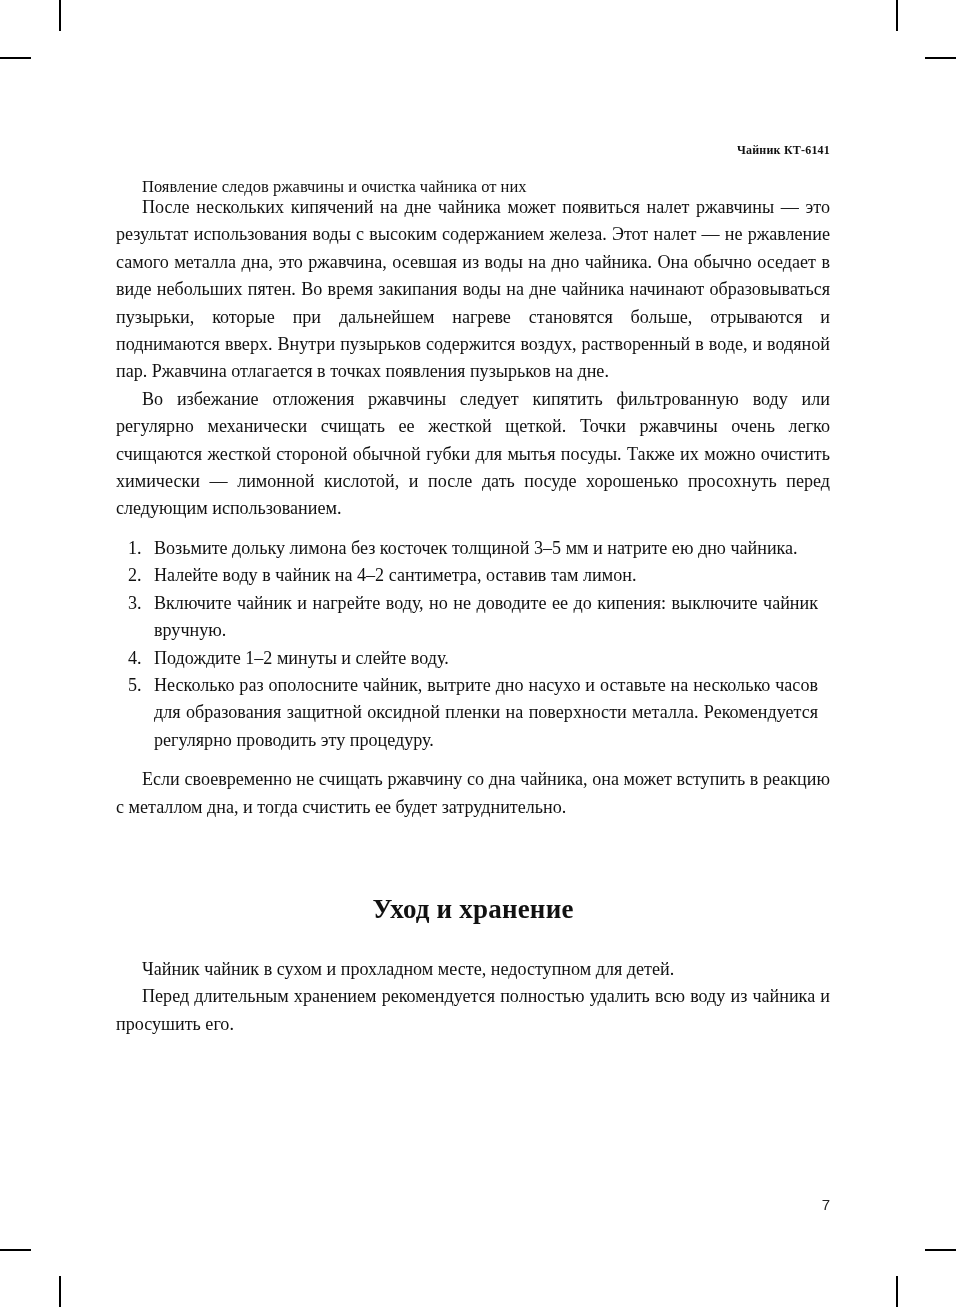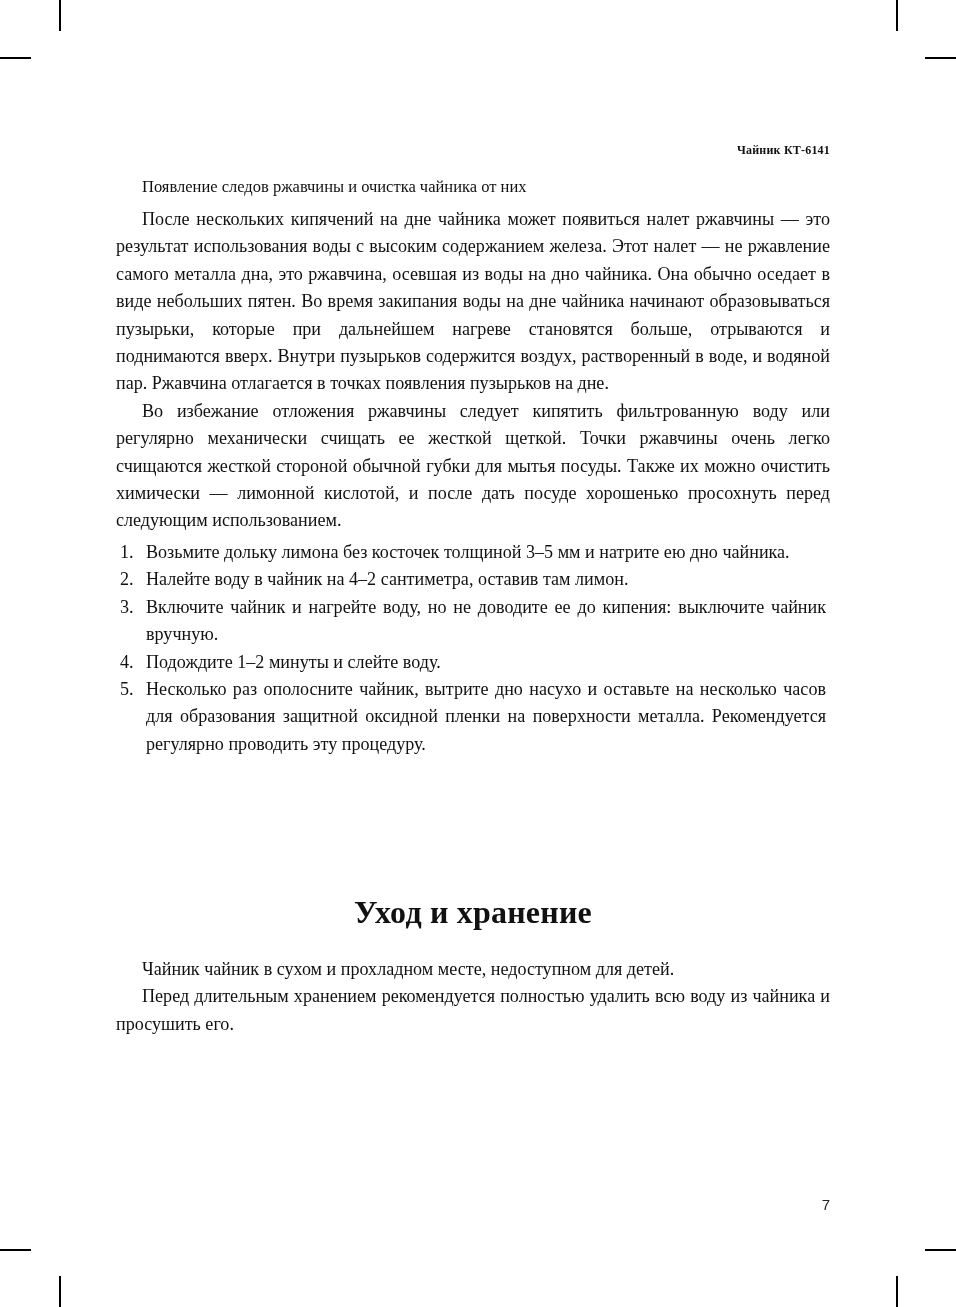--- a/index.html
+++ b/index.html
@@ -67,21 +67,21 @@
     text-justify: inter-word;
     hyphens: manual;
   }
   .body-block p {
     margin: 0;
     text-indent: 26px;
   }
 
   
   ol.steps {
-    margin: 4px;
+    margin: 12px;
     padding: 0;
     list-style: none;
     counter-reset: step;
   }
   ol.steps > li {
     position: relative;
     padding-left: 26px;
     counter-increment: step;
     text-indent: 0;
   }
@@ -94,21 +94,21 @@
     text-align: left;
   }
 
   .section-title {
     position: absolute;
     left: 116px;
     width: 714px;
     top: 894px;
     text-align: center;
     font-weight: bold;
-    font-size: 32px;
+    font-size: 27px;
     letter-spacing: 0.2px;
   }
 
   .page-number {
     position: absolute;
     left: 116px;
     width: 714px;
     top: 1196px;
     text-align: right;
     font-family: "Liberation Sans", "DejaVu Sans", sans-serif;
@@ -127,32 +127,33 @@
   <div class="crop-mark crop-h crop-tr-h"></div>
   <div class="crop-mark crop-v crop-bl-v"></div>
   <div class="crop-mark crop-h crop-bl-h"></div>
   <div class="crop-mark crop-v crop-br-v"></div>
   <div class="crop-mark crop-h crop-br-h"></div>
 
   <div class="running-header">Чайник КТ-6141</div>
 
   <div class="subhead">Появление следов ржавчины и очистка чайника от них</div>
 
-  <div class="body-block" style="top: 206px;">
+  <div class="body-block" style="top: 194px;">
     <p>После нескольких кипячений на дне чайника может появиться налет ржавчины — это результат использования воды с высоким содержанием железа. Этот налет — не ржавление самого металла дна, это ржавчина, осевшая из воды на дно чайника. Она обычно оседает в виде небольших пятен. Во время закипания воды на дне чайника начинают образовываться пузырьки, которые при дальнейшем нагреве становятся больше, отрываются и поднимаются вверх. Внутри пузырьков содержится воздух, растворенный в воде, и водяной пар. Ржавчина отлагается в точках появления пузырьков на дне.</p>
     <p>Во избежание отложения ржавчины следует кипятить фильтрованную воду или регулярно механически счищать ее жесткой щеткой. Точки ржавчины очень легко счищаются жесткой стороной обычной губки для мытья посуды. Также их можно очистить химически — лимонной кислотой, и после дать посуде хорошенько просохнуть перед следующим использованием.</p>
 
     <ol class="steps">
       <li>Возьмите дольку лимона без косточек толщиной 3–5 мм и натрите ею дно чайника.</li>
       <li>Налейте воду в чайник на 4–2 сантиметра, оставив там лимон.</li>
       <li>Включите чайник и нагрейте воду, но не доводите ее до кипения: выключите чайник вручную.</li>
       <li>Подождите 1–2 минуты и слейте воду.</li>
       <li>Несколько раз ополосните чайник, вытрите дно насухо и оставьте на несколько часов для образования защитной оксидной пленки на поверхности металла. Рекомендуется регулярно проводить эту процедуру.</li>
     </ol>
 
+    <p>Если своевременно не счищать ржавчину со дна чайника, она может вступить в реакцию с металлом дна, и тогда счистить ее будет затруднительно.</p>
   </div>
 
   <div class="section-title">Уход и хранение</div>
 
   <div class="body-block" style="top: 956px;">
     <p>Чайник чайник в сухом и прохладном месте, недоступном для детей.</p>
     <p>Перед длительным хранением рекомендуется полностью удалить всю воду из чайника и просушить его.</p>
   </div>
 
   <div class="page-number">7</div>

